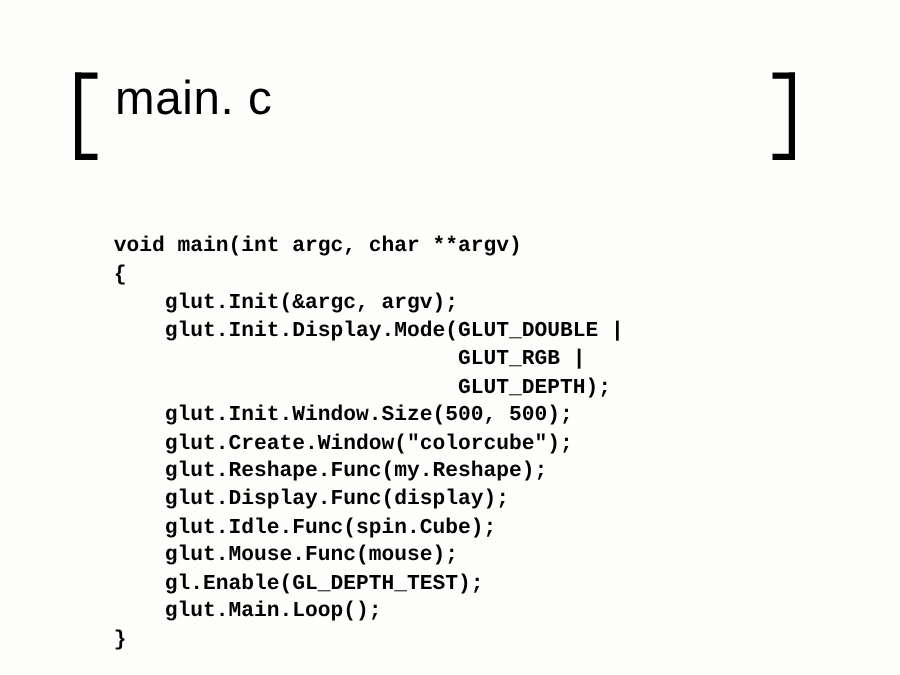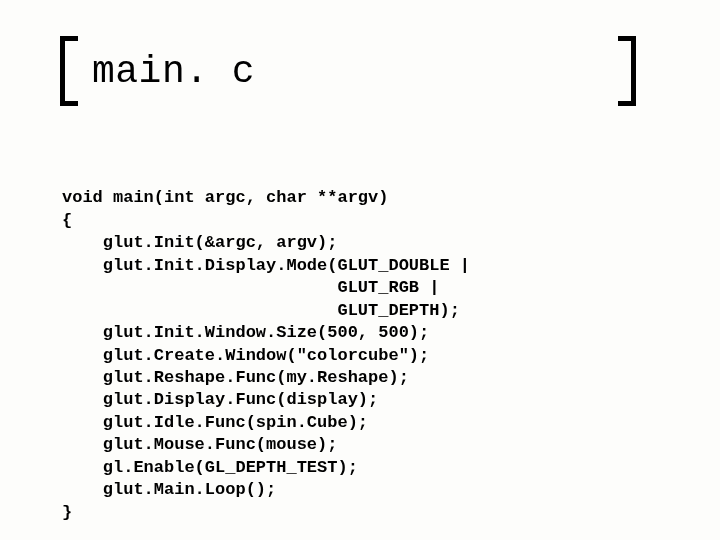--- a/index.html
+++ b/index.html
@@ -6,47 +6,46 @@
   body {
     width: 720px;
     height: 540px;
     background: #fdfdfb;
     font-family: Arial, Helvetica, sans-serif;
     position: relative;
     overflow: hidden;
   }
   .title-wrap {
     position: absolute;
-    top: 36px;
+    top: 58px;
     left: 60px;
     display: flex;
-    align-items: center;
+    align-items: flex-start;
     height: 70px;
-    font-family: Liberation Mono, monospace;
   }
   .bracket {
     width: 18px;
     height: 70px;
     border-top: 5px solid #000;
     border-bottom: 5px solid #000;
   }
   .bracket.left { border-left: 5px solid #000; margin-right: 8px; }
   .bracket.right { border-right: 5px solid #000; margin-left: 8px; position: absolute; left: 550px; }
   .title {
     font-size: 38px;
     font-weight: 400;
     letter-spacing: 0.5px;
     color: #000;
     padding: 0 6px;
     white-space: nowrap;
   }
   .code-block {
     position: absolute;
     top: 165px;
-    left: 62px;
+    left: 91px;
     font-family: "Courier New", Courier, monospace;
     font-size: 17px;
     line-height: 1.32;
     font-weight: bold;
     color: #000;
     white-space: pre;
   }
 </style>
 </head>
 <body>

